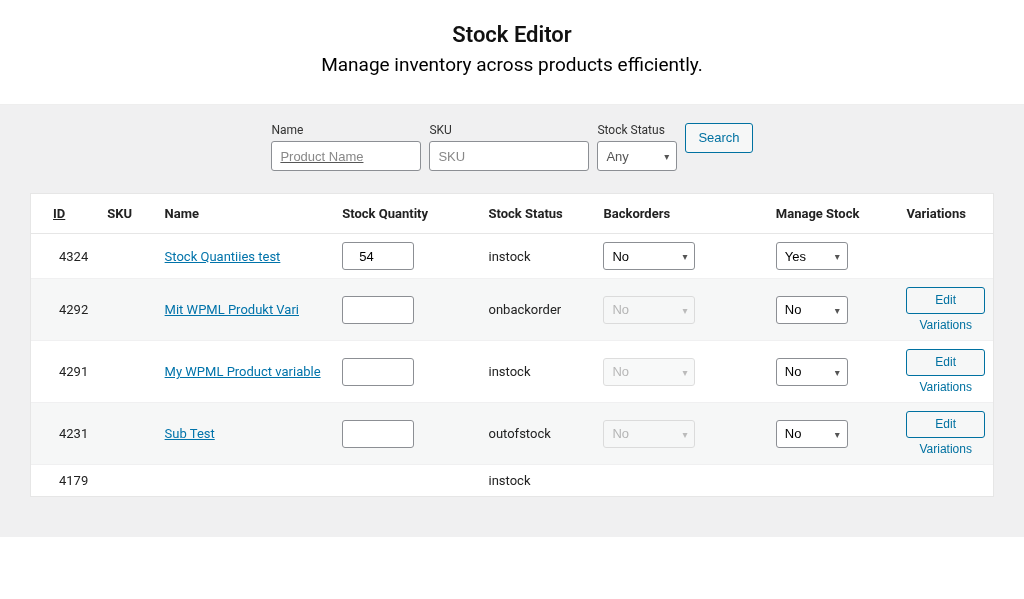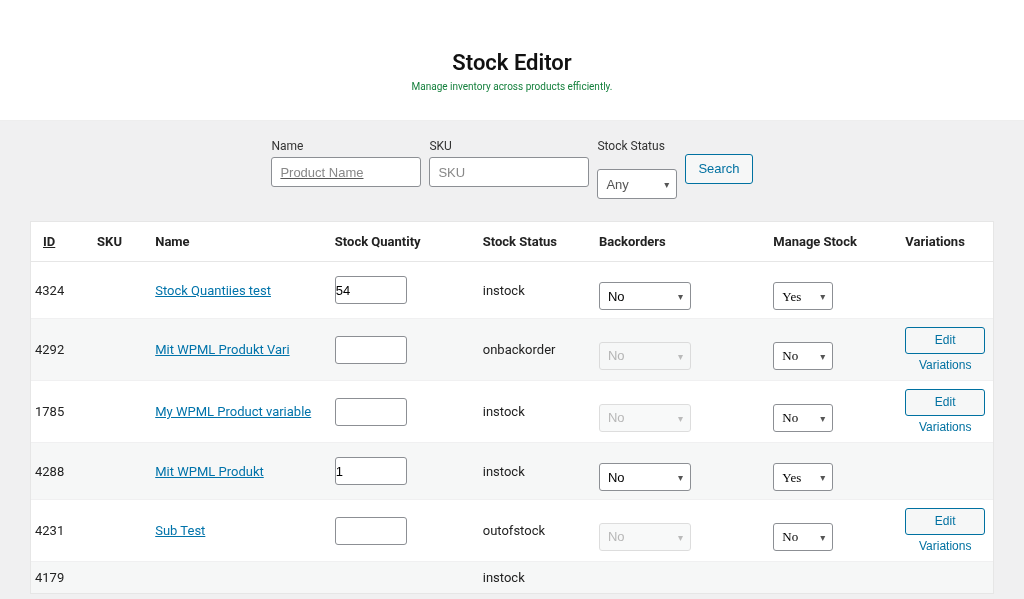--- a/index.html
+++ b/index.html
@@ -6,31 +6,30 @@
   body {
     font-family: -apple-system, BlinkMacSystemFont, "Segoe UI", Roboto, sans-serif;
     font-size: 13px;
     color: #222;
     background: #fff;
   }
   .header {
     text-align: center;
     padding: 22px 0 28px;
     border-bottom: 1px solid #eee;
-    margin-top: 28px;
   }
   .header h1 {
     font-size: 22px;
     font-weight: 600;
     margin-bottom: 6px;
     color: #111;
   }
   .header p {
-    font-size: 10px;
-    color: #15803d;
+    font-size: 19px;
+    color: #000000;
   }
   .content-wrap {
     background: #f0f0f1;
     padding: 18px 30px 40px;
   }
   .filter-bar {
     display: flex;
     justify-content: center;
     gap: 8px;
     margin-bottom: 22px;
@@ -66,21 +65,21 @@
     line-height: 28px;
     font-size: 13px;
     cursor: pointer;
   }
   .btn-secondary.sm {
     font-size: 12px;
     height: 27px;
     line-height: 25px;
     padding: 0 10px;
   }
-  .filter-group.btn { display: flex; flex-direction: column; justify-content: center; }
+  .filter-group.btn { display: flex; flex-direction: column; justify-content: flex-start; }
 
   .table-panel {
     background: #fff;
     border: 1px solid #e6e6e6;
     overflow-x: auto;
   }
   table {
     width: 100%;
     border-collapse: collapse;
     min-width: 940px;
@@ -92,71 +91,70 @@
     padding: 12px 8px;
     border-bottom: 1px solid #e6e6e6;
   }
   tbody tr { border-top: 1px solid #f0f0f1; }
   tbody tr:nth-child(even) { background: #f6f7f7; }
   tbody td {
     padding: 8px 8px;
     font-size: 13px;
     vertical-align: middle;
   }
-  td.col-id   { padding-left: 4px; width: 55px; }
-  th.col-id   { padding-left: 12px; width: 55px; text-decoration: underline; }
+  td.col-id   { padding-left: 28px; width: 55px; }
+  th.col-id   { padding-left: 22px; width: 55px; text-decoration: underline; }
   .col-sku    { width: 55px; }
   .col-name   { width: 170px; }
   .col-qty    { width: 140px; }
   .col-status { width: 110px; }
   .col-back   { width: 165px; }
   .col-manage { width: 125px; }
   .col-var    { width: 90px; text-align: left; margin-top: 32px; }
 
   .name-link {
     color: #0073aa;
     text-decoration: underline;
     cursor: pointer;
   }
   .qty-input {
     width: 72px;
     height: 28px;
-    padding: 2px 0;
+    padding: 2px 16px;
     border: 1px solid #8c8f94;
     border-radius: 3px;
     font-size: 13px;
     background: #fff;
   }
   .sel {
     height: 28px;
     border: 1px solid #8c8f94;
     border-radius: 3px;
     font-size: 13px;
     padding: 2px 24px 2px 8px;
     background: #fff;
     appearance: none;
     position: relative;
   }
   .sel-wrap {
     position: relative;
     display: inline-block;
-    margin-top: 12px;
   }
   .sel-wrap::after {
     content: "\25BE";
     position: absolute;
     right: 8px;
     top: 50%;
     transform: translateY(-50%);
     pointer-events: none;
     font-size: 10px;
     color: #555;
   }
   .sel.back  { width: 92px; }
-  .sel.manage{ width: 60px; font-family: Liberation Serif, serif; }
+  .sel.manage{ width: 72px; }
   .sel[disabled] {
     background: #f6f7f7;
     color: #999;
     border-color: #d0d0d0;
   }
   .sel-wrap.disabled::after { color: #bbb; }
 </style>
 </head>
 <body>
 
@@ -218,40 +216,30 @@
             <td class="col-id">4292</td>
             <td class="col-sku"></td>
             <td class="col-name"><a class="name-link">Mit WPML Produkt Vari</a></td>
             <td class="col-qty"><input type="text" class="qty-input" style=""></td>
             <td class="col-status">onbackorder</td>
             <td class="col-back"><span class="sel-wrap disabled"><select class="sel back" disabled=""><option>No</option></select></span></td>
             <td class="col-manage"><span class="sel-wrap"><select class="sel manage"><option>No</option></select></span></td>
             <td class="col-var"><button class="btn-secondary sm">Edit Variations</button></td>
           </tr>
           <tr>
-            <td class="col-id">1785</td>
+            <td class="col-id">4291</td>
             <td class="col-sku"></td>
             <td class="col-name"><a class="name-link">My WPML Product variable</a></td>
             <td class="col-qty"><input type="text" class="qty-input" style=""></td>
             <td class="col-status">instock</td>
             <td class="col-back"><span class="sel-wrap disabled"><select class="sel back" disabled=""><option>No</option></select></span></td>
             <td class="col-manage"><span class="sel-wrap"><select class="sel manage"><option>No</option></select></span></td>
             <td class="col-var"><button class="btn-secondary sm">Edit Variations</button></td>
           </tr>
           <tr>
-            <td class="col-id">4288</td>
-            <td class="col-sku"></td>
-            <td class="col-name"><a class="name-link">Mit WPML Produkt</a></td>
-            <td class="col-qty"><input type="text" class="qty-input" value="1" style=""></td>
-            <td class="col-status">instock</td>
-            <td class="col-back"><span class="sel-wrap"><select class="sel back"><option>No</option></select></span></td>
-            <td class="col-manage"><span class="sel-wrap"><select class="sel manage"><option>Yes</option></select></span></td>
-            <td class="col-var"></td>
-          </tr>
-          <tr>
             <td class="col-id">4231</td>
             <td class="col-sku"></td>
             <td class="col-name"><a class="name-link">Sub Test</a></td>
             <td class="col-qty"><input type="text" class="qty-input" style=""></td>
             <td class="col-status">outofstock</td>
             <td class="col-back"><span class="sel-wrap disabled"><select class="sel back" disabled=""><option>No</option></select></span></td>
             <td class="col-manage"><span class="sel-wrap"><select class="sel manage"><option>No</option></select></span></td>
             <td class="col-var"><button class="btn-secondary sm">Edit Variations</button></td>
           </tr>
           <tr>

